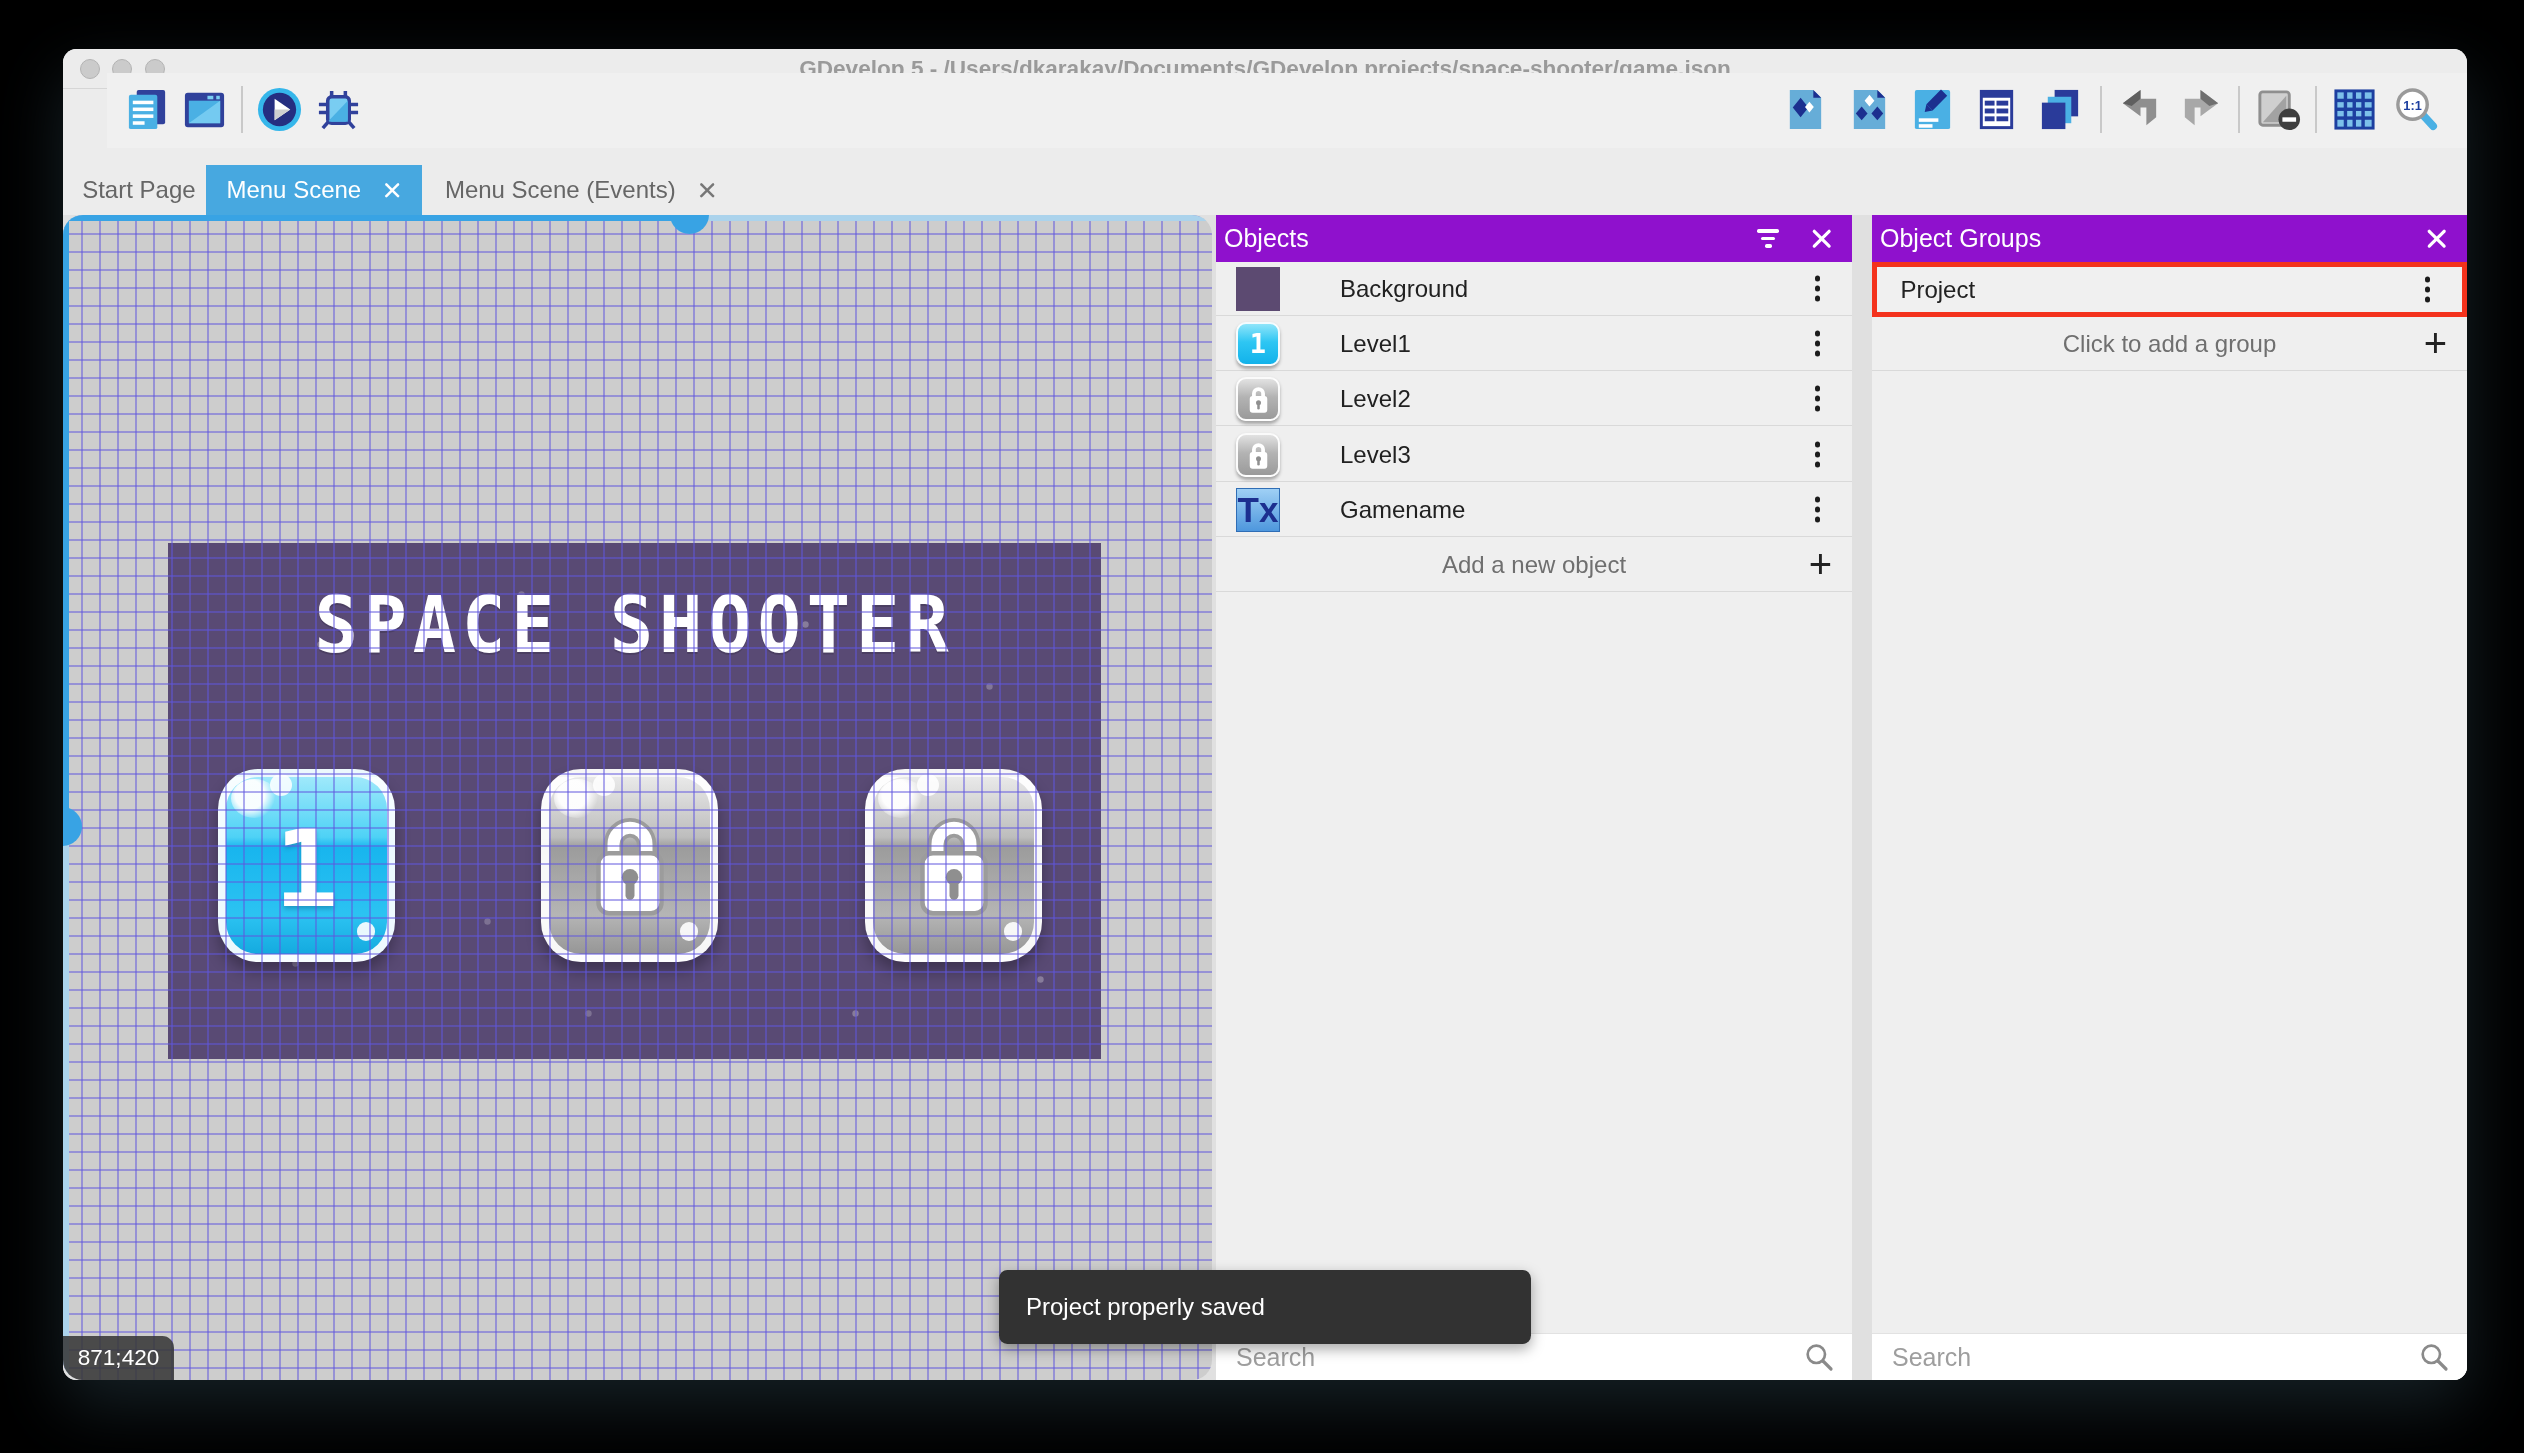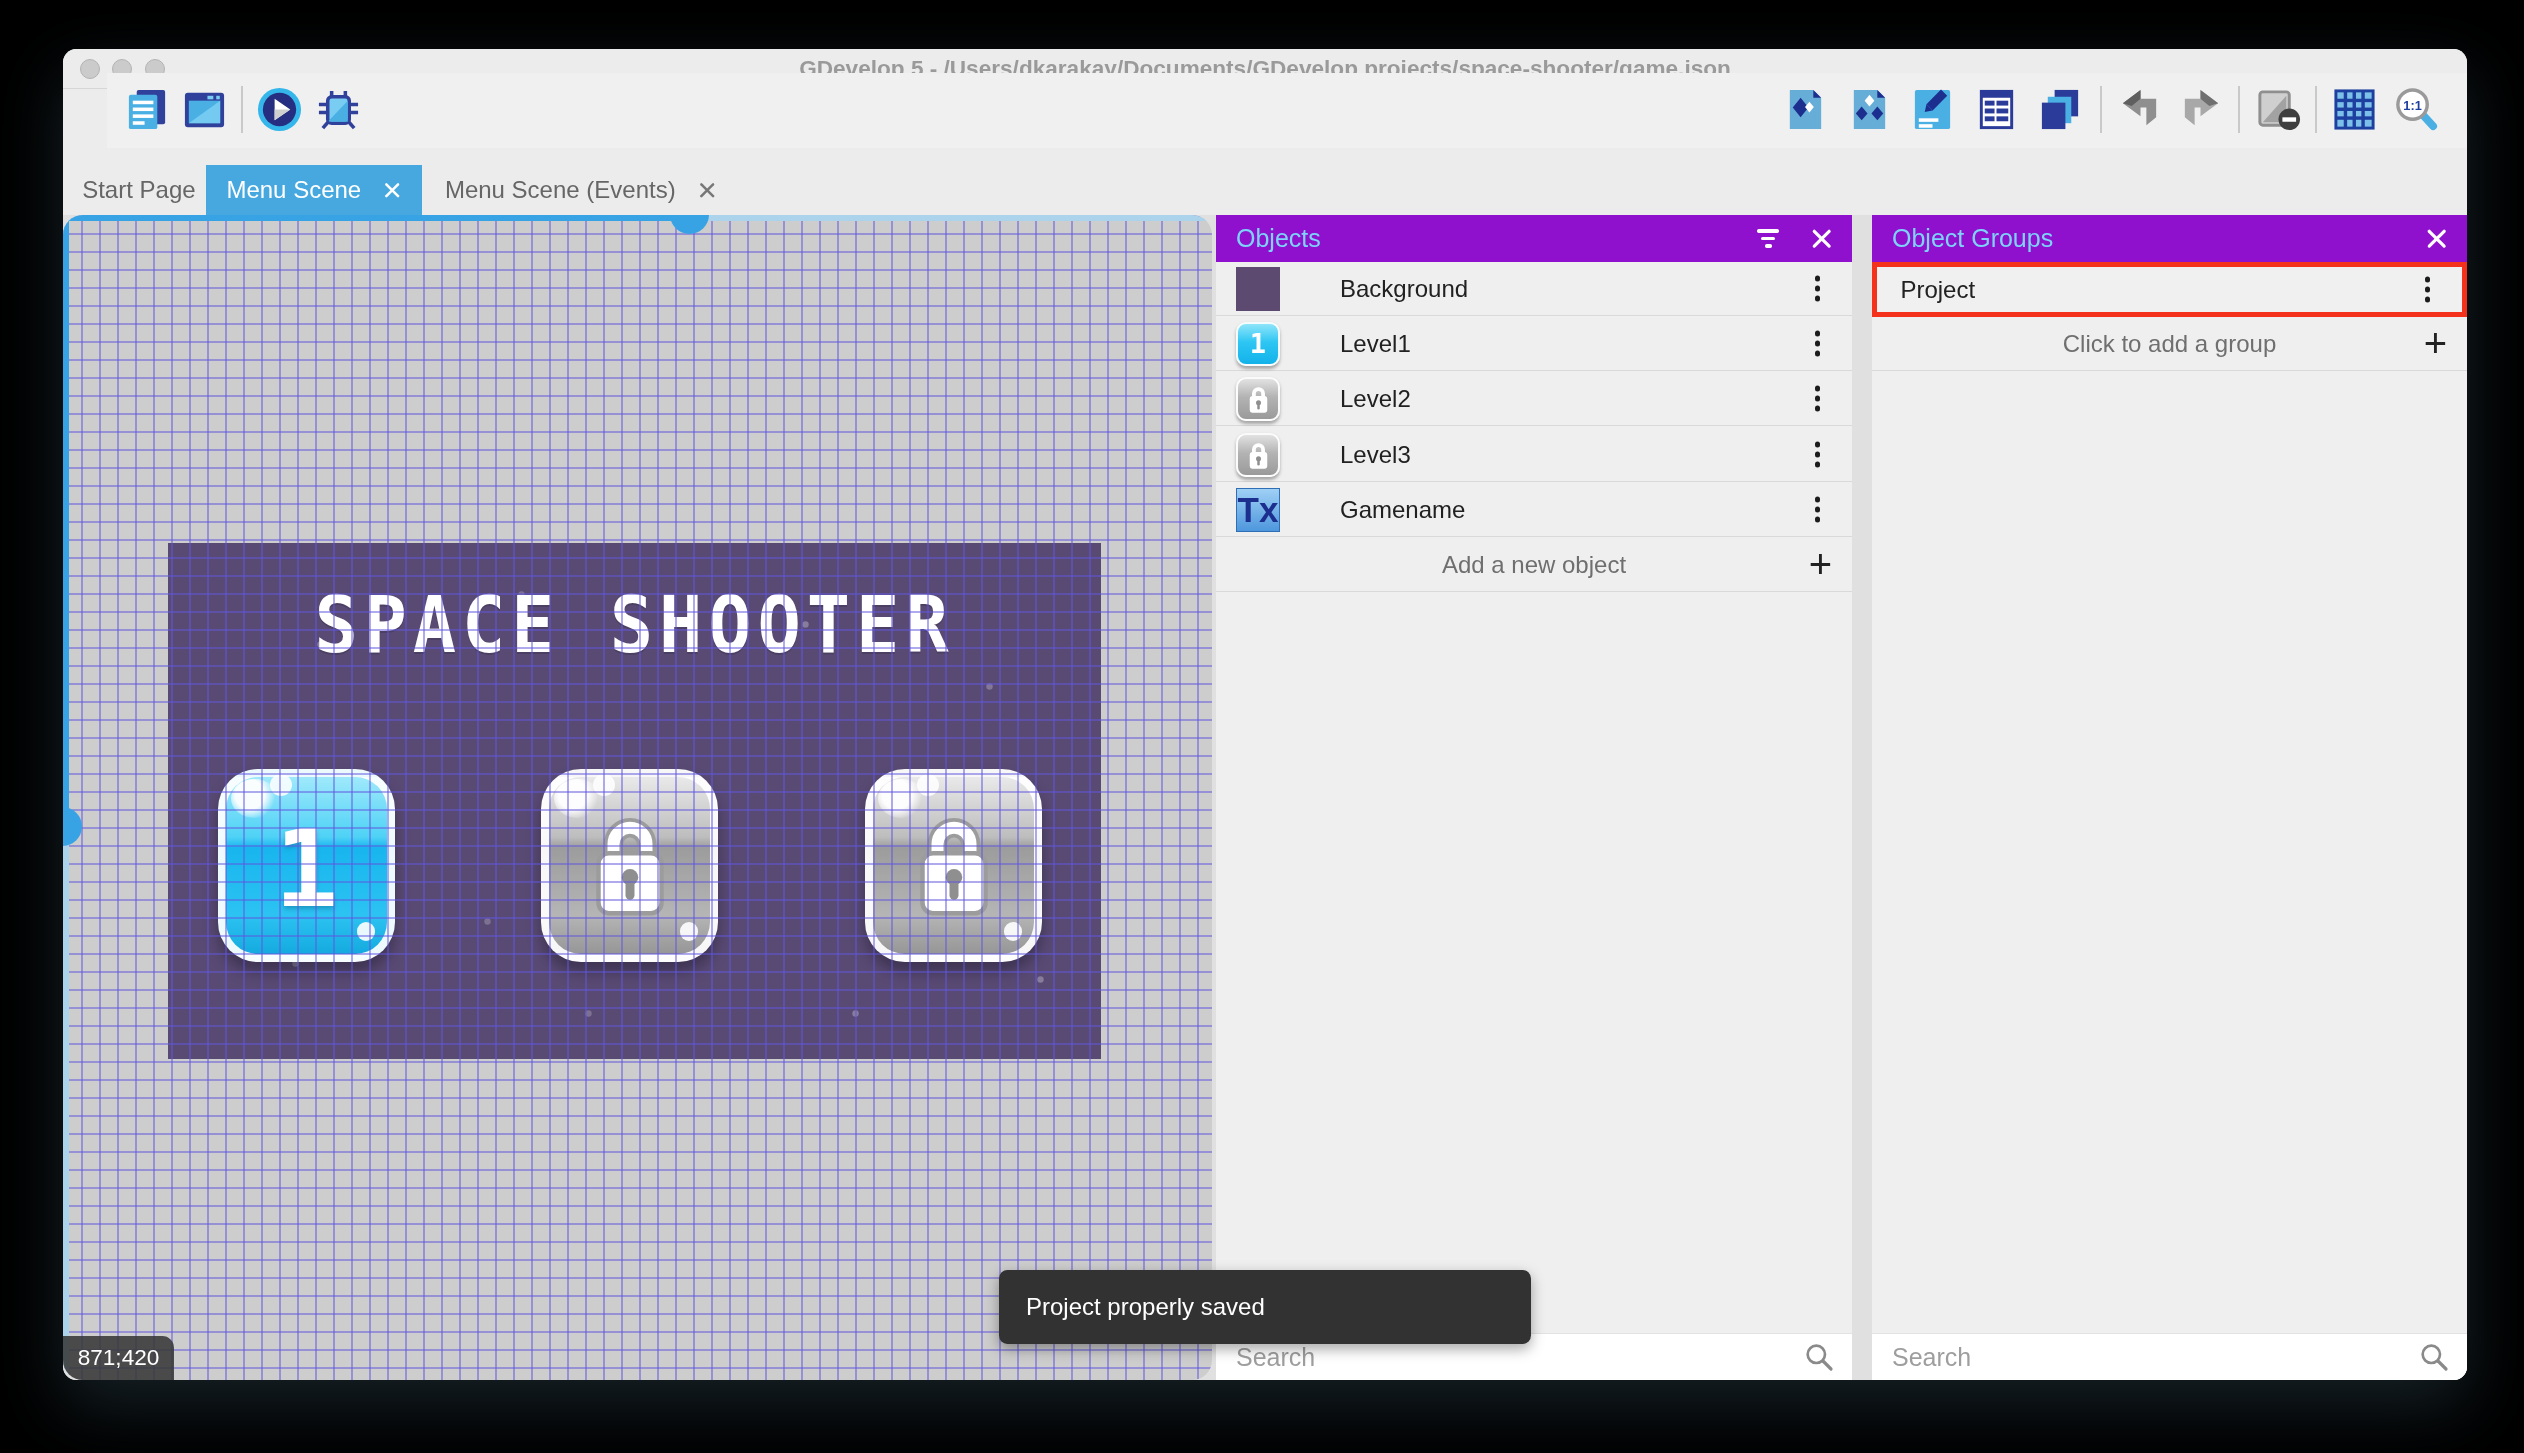--- a/index.html
+++ b/index.html
@@ -89,21 +89,21 @@
   .coord-badge { position:absolute; left:0; bottom:0; width:111px; height:44px; z-index:7;
     background:rgba(56,56,56,.88); border-radius:0 11.7px 0 0; color:#fff; font-size:22.6px;
     display:flex; align-items:center; justify-content:center; }
 
   
   .panel { position:absolute; top:0; height:1165px; background:#efefef; }
   .panel-objects { left:1153px; width:636px; }
   .panel-groups  { left:1809px; width:595px; }
   .panel-header { position:absolute; left:0; top:0; right:0; height:47px; background:#8f11cd;
     display:flex; align-items:center; }
-  .panel-header .ptitle { margin-left:20px; color:#7dd3fc; font-size:25px; font-weight:500; }
+  .panel-header .ptitle { margin-left:8px; color:#ffffff; font-size:25px; font-weight:500; }
   .hdr-icon { position:absolute; top:11.7px; width:23.4px; height:23.4px; cursor:pointer; }
   .filter-icon { right:72px; display:flex; flex-direction:column; align-items:center; gap:4.2px; justify-content:center; }
   .filter-icon i { display:block; height:3.3px; background:#fff; border-radius:1.7px; }
   .filter-icon i:nth-child(1){width:22px} .filter-icon i:nth-child(2){width:14.2px} .filter-icon i:nth-child(3){width:6.7px}
   .close-icon { right:18.4px; }
 
   .obj-row { position:absolute; left:0; right:0; height:54px; background:#efefef;
     border-bottom:0.8px solid #d9d9d9; display:flex; align-items:center; cursor:pointer; }
   .obj-row .thumb { position:absolute; left:20px; width:44px; height:44px; }
   .obj-row .olabel { position:absolute; left:124px; font-size:24px; color:#212121; }

